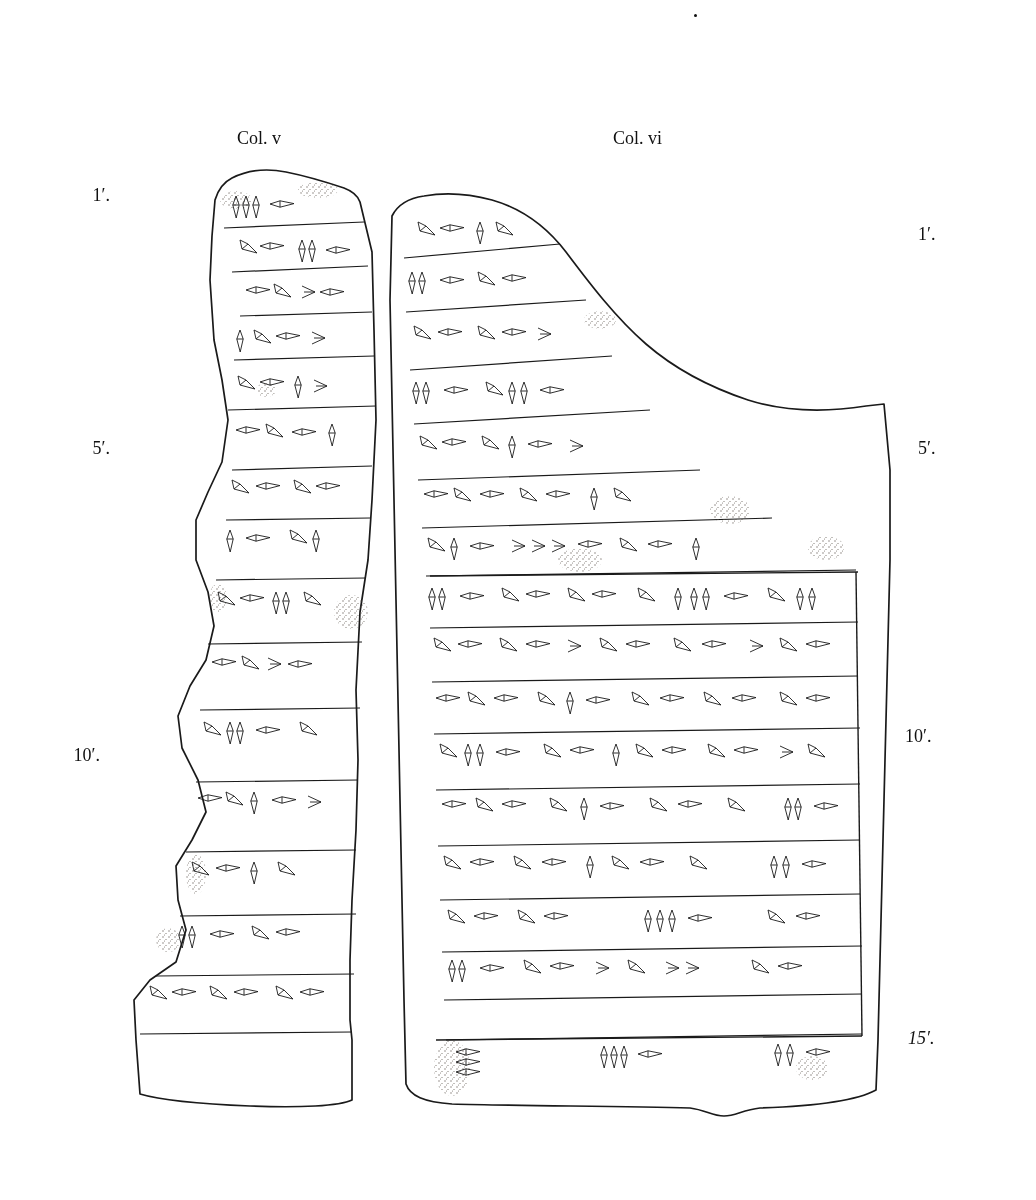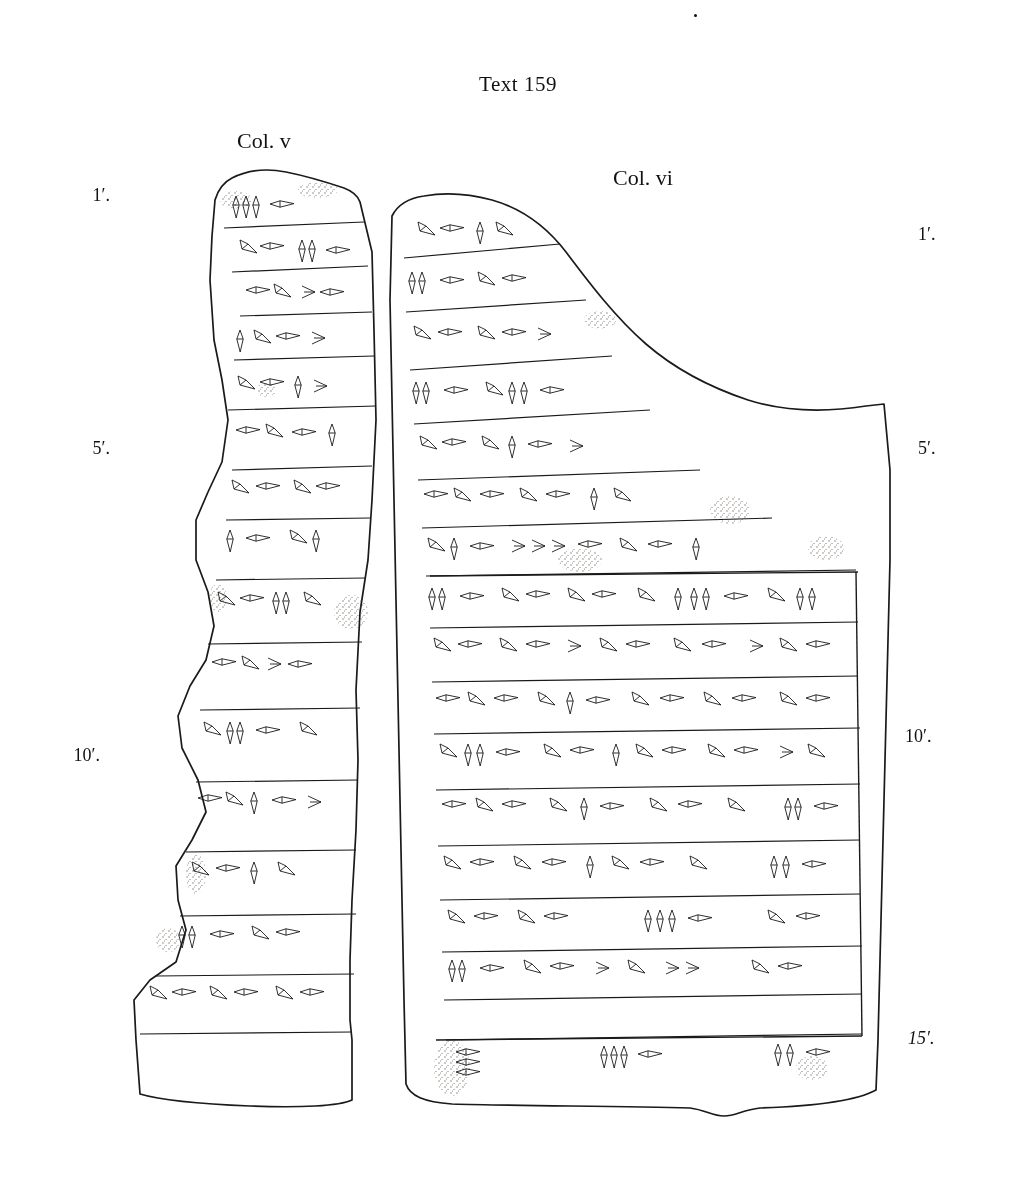--- a/index.html
+++ b/index.html
@@ -23,24 +23,24 @@
     position: absolute;
     top: 72px;
     left: 0;
     width: 100%;
     text-align: center;
     font-size: 21px;
     letter-spacing: 0.5px;
   }
   .col-label {
     position: absolute;
-    font-size: 22px;
+    font-size: 18px;
   }
   .col-label.v  { top: 128px; left: 237px; }
-  .col-label.vi { top: 128px; left: 613px; margin-top: 37px; }
+  .col-label.vi { top: 128px; left: 613px; }
 
   .linenum {
     position: absolute;
     font-size: 18px;
   }
   .ln-left  { text-align: right; width: 60px; }
   .ln-right { text-align: left;  width: 60px; }
 
   
   .ln-l1  { top: 185px; left: 50px; }
@@ -72,21 +72,20 @@
     border-radius: 50%;
   }
 </style>
 </head>
 <body>
 
 <div class="page">
 
   <div class="dotmark"></div>
 
-  <div class="title">Text 159</div>
 
   <div class="col-label v">Col. v</div>
   <div class="col-label vi">Col. vi</div>
 
   <div class="linenum ln-left ln-l1">1′.</div>
   <div class="linenum ln-left ln-l5">5′.</div>
   <div class="linenum ln-left ln-l10">10′.</div>
 
   <div class="linenum ln-right ln-r1">1′.</div>
   <div class="linenum ln-right ln-r5">5′.</div>

